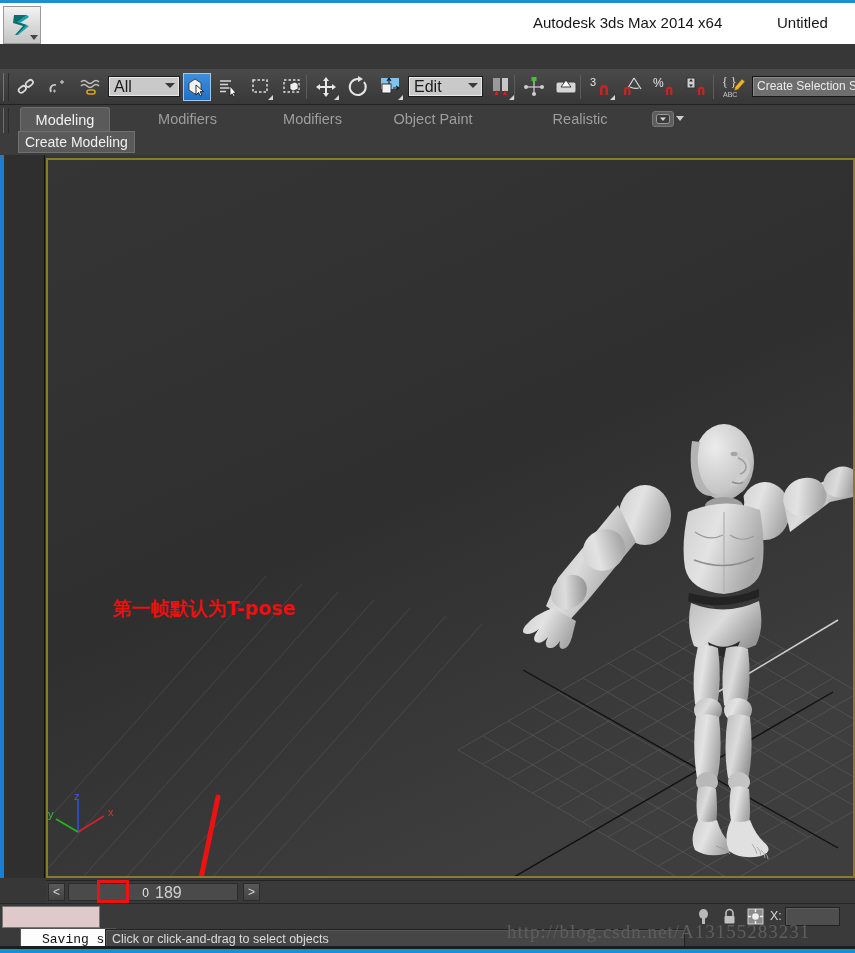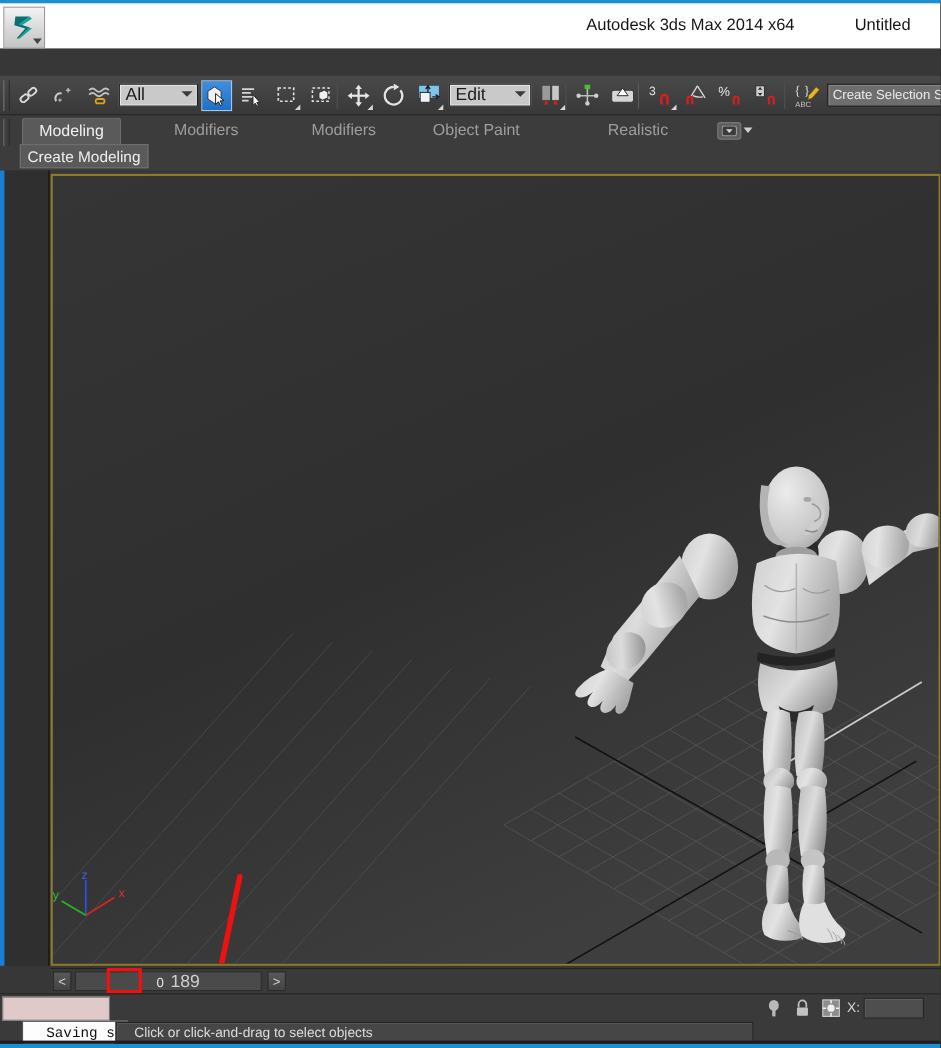--- a/index.html
+++ b/index.html
@@ -245,21 +245,21 @@
   .sel-field {
     position:absolute; left:105px; top:2px; width:580px; height:21px;
     background:#464646; border:1px solid #232323;
     box-shadow: inset 1px 1px 0 #565656;
     font-size:12.5px; color:#dcdcdc; line-height:19px; padding-left:6px;
   }
   .prompt-field {
     position:absolute; left:105px; top:25px; width:580px; height:21px;
     background:#464646; border:1px solid #232323;
     box-shadow: inset 1px 1px 0 #565656;
-    font-size:12.5px; color:#dcdcdc; line-height:19px; padding-left:16px;
+    font-size:12.5px; color:#dcdcdc; line-height:19px; padding-left:6px;
   }
   .sb-icon {
     position:absolute; top:3px; width:19px; height:19px;
     display:flex; align-items:center; justify-content:center;
   }
   .coord-label {
     position:absolute; top:5px; font-size:12.5px; color:#d5d5d5;
   }
   .coord-input {
     position:absolute; top:3px; width:55px; height:19px;
@@ -644,20 +644,21 @@
         <line x1="0" y1="0" x2="26" y2="-16" stroke="#d62424" stroke-width="1.6"></line>
         <line x1="0" y1="0" x2="-22" y2="-13" stroke="#23b523" stroke-width="1.6"></line>
       </g>
     </svg>
 
     <div class="axis-label" style="left:26px; top:630px; color:#3a5ff0;">z</div>
     <div class="axis-label" style="left:60px; top:646px; color:#e03030;">x</div>
     <div class="axis-label" style="left:0px;  top:648px; color:#2fc02f;">y</div>
   </div>
 
+  <div class="annot-text">第一帧默认为T-pose</div>
 
   <div class="timerow">
     <div class="tr-btn" style="left:2px">&lt;</div>
     <div class="tr-track">
       <div class="tr-thumb"></div>
       <div class="tr-frame-cur">0</div>
       <div class="tr-frame-tot">189</div>
     </div>
     <div class="tr-btn" style="left:197px">&gt;</div>
   </div>
@@ -686,15 +687,16 @@
         <rect x="1" y="1" width="15" height="15" fill="#8d8d8d" stroke="#cfcfcf"></rect>
         <circle cx="8.5" cy="8.5" r="3.3" fill="#f0f0f0"></circle>
         <path d="M8.5 1 L8.5 4 M8.5 13 L8.5 16 M1 8.5 L4 8.5 M13 8.5 L16 8.5" stroke="#f0f0f0" stroke-width="1.4"></path>
       </svg>
     </div>
 
     <div class="coord-label" style="left:770px">X:</div>
     <div class="coord-input" style="left:785px"></div>
   </div>
 
+  <div class="watermark">http://blog.csdn.net/A13155283231</div>
   <div class="bottom-strip-dark"></div>
   <div class="bottom-strip"></div>
 </div>
 
 </body></html>

